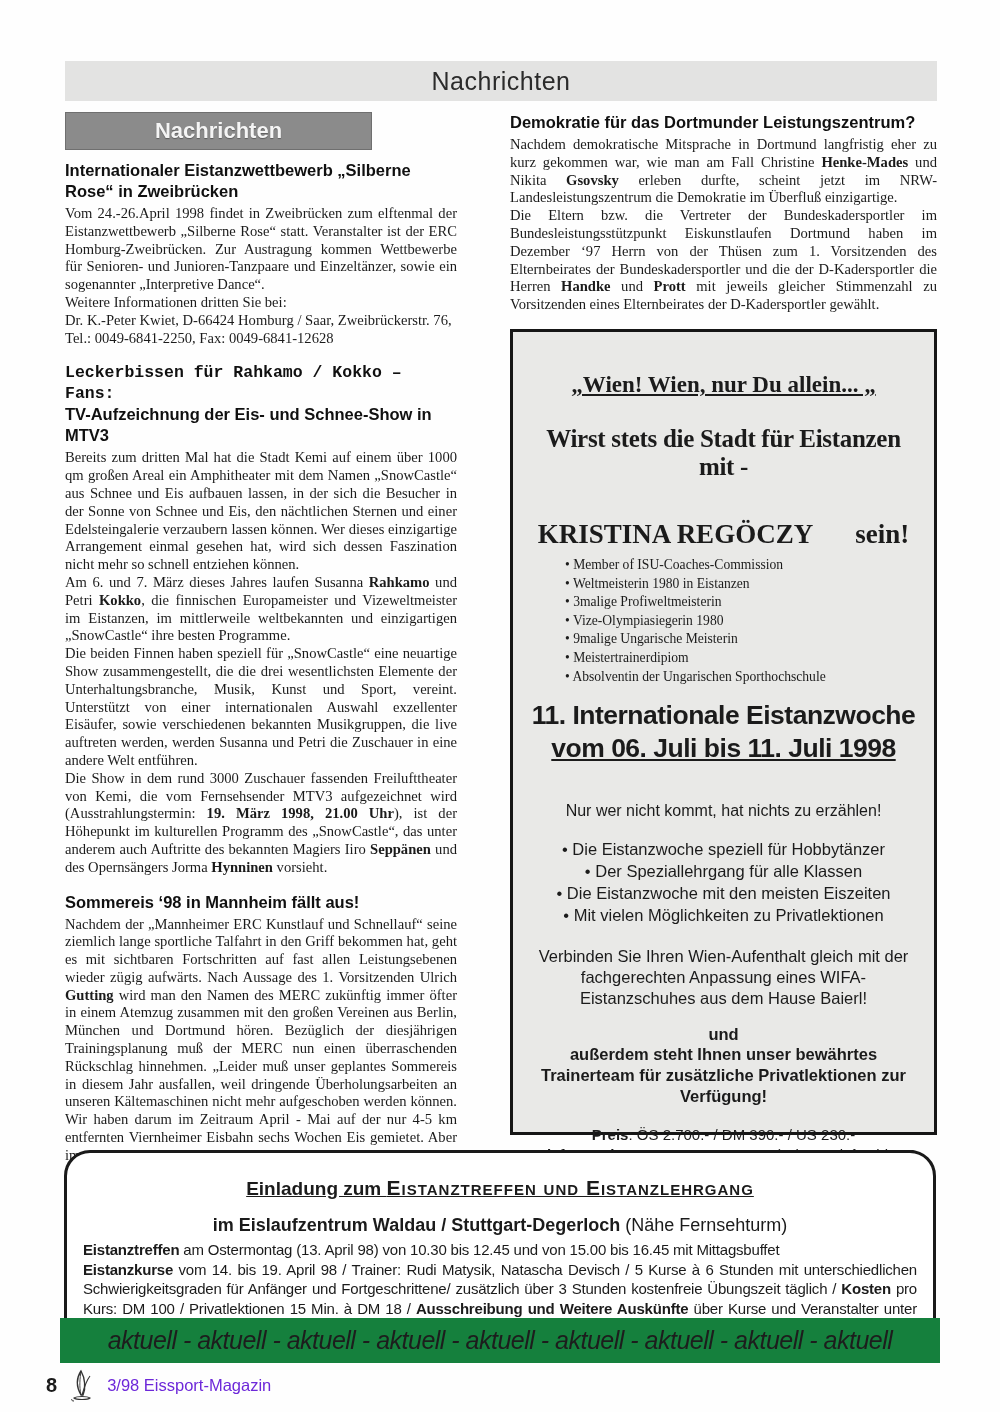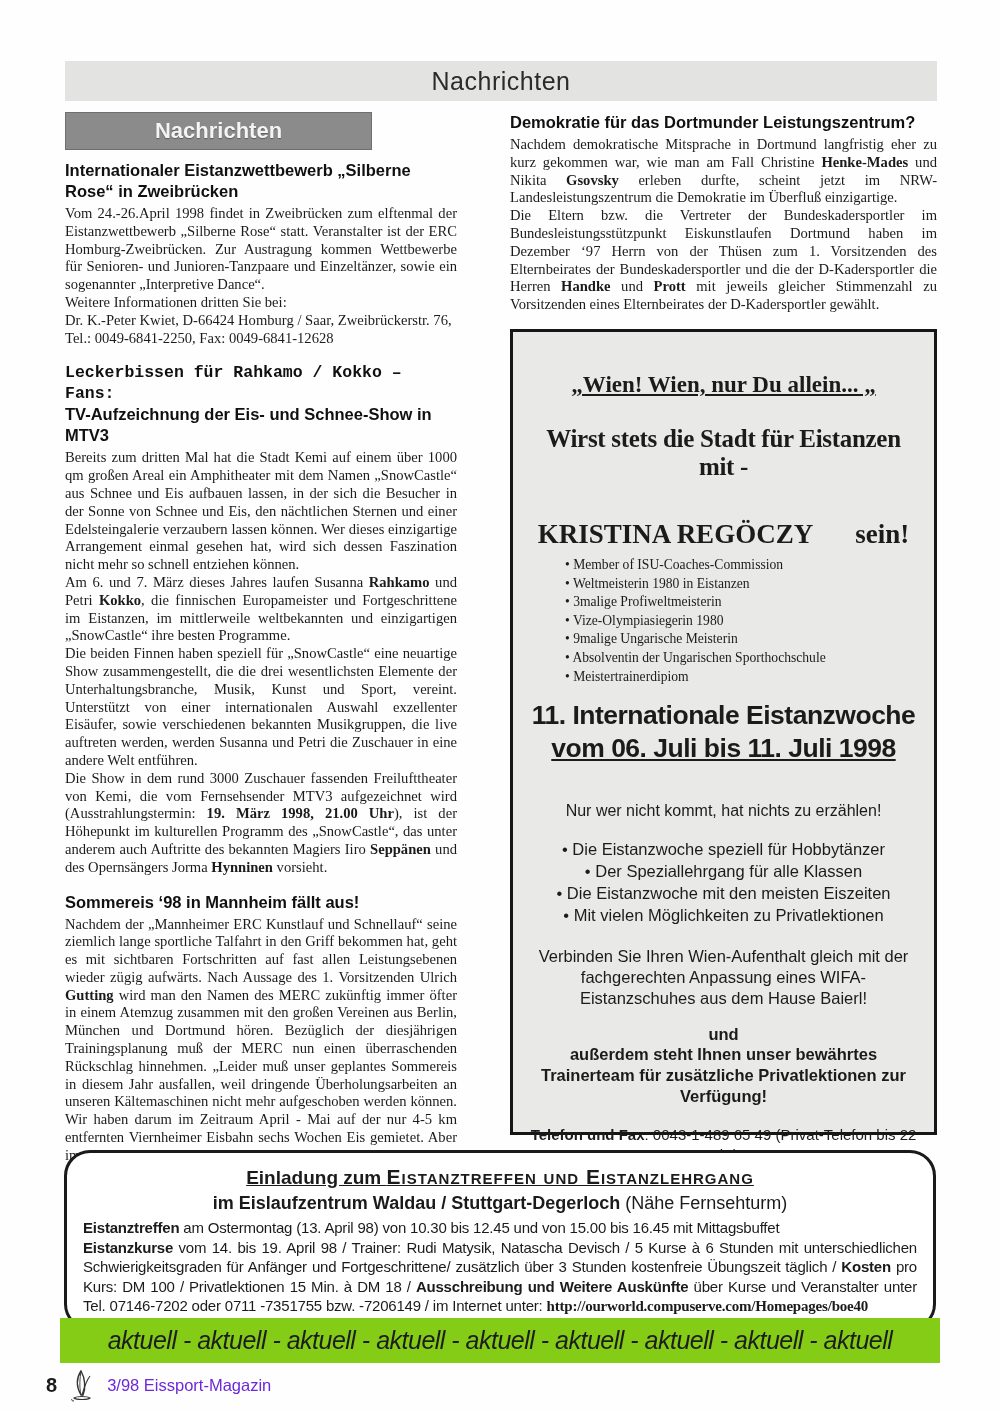--- a/index.html
+++ b/index.html
@@ -46,28 +46,28 @@
   .feat-list .bullet-item{font-family:"Liberation Sans",sans-serif;font-size:16.5px;line-height:22px;}
   .ad-wifa{font-family:"Liberation Sans",sans-serif;font-size:16.5px;line-height:21px;margin:0 0 16px 0;}
   .ad-und{font-family:"Liberation Sans",sans-serif;font-weight:bold;font-size:16.5px;margin:0;}
   .ad-trainer{font-family:"Liberation Sans",sans-serif;font-weight:bold;font-size:16.5px;line-height:21px;margin:0 0 18px 0;}
   .ad-detail{font-family:"Liberation Sans",sans-serif;font-size:15px;line-height:20px;}
 
   
   .invite-box{box-sizing:border-box;position:absolute;top:1150px;left:64px;width:872px;min-height:156px;
               border:3px solid #1a1a1a;border-radius:26px;background:#fff;padding:9px 16px 10px 16px;text-align:center;}
   .invite-title{font-family:"Liberation Sans",sans-serif;font-weight:bold;font-size:19px;line-height:25px;
-                text-decoration:underline;margin:2px;}
+                text-decoration:underline;margin:13px;}
   .invite-title .caps{font-variant:small-caps;font-size:21px;letter-spacing:1px;}
   .invite-sub{font-family:"Liberation Sans",sans-serif;font-size:18px;line-height:23px;margin:0 0 3px 0;}
   .invite-body{font-family:"Liberation Sans",sans-serif;font-size:15px;line-height:19.5px;letter-spacing:-0.2px;
                text-align:justify;margin:0;}
 
   
-  .aktuell{position:absolute;top:1318px;left:60px;width:880px;height:45px;background:#84cc16;
+  .aktuell{position:absolute;top:1318px;left:60px;width:880px;height:45px;background:#15803d;
            display:flex;align-items:center;justify-content:center;}
   .aktuell span{font-family:"Liberation Sans",sans-serif;font-style:italic;font-size:25px;color:#1d1d1d;letter-spacing:-0.5px;}
 
   
   .footer{position:absolute;top:1368px;left:46px;display:flex;align-items:center;gap:10px;}
   .footer .pnum{font-family:"Liberation Sans",sans-serif;font-weight:bold;font-size:20px;}
   .footer .issue{font-family:"Liberation Sans",sans-serif;font-size:16.5px;color:#6d28d9;}
   .logo{width:30px;height:34px;}
 </style>
 </head>
@@ -92,21 +92,21 @@
         <p class="body-p">Vom 24.-26.April 1998 findet in Zweibrücken zum elftenmal der Eistanzwettbewerb „Silberne Rose“ statt. Veranstalter ist der ERC Homburg-Zweibrücken. Zur Austragung kommen Wettbewerbe für Senioren- und Junioren-Tanzpaare und Einzeltänzer, sowie ein sogenannter „Interpretive Dance“.</p>
         <p class="body-line">Weitere Informationen dritten Sie bei:</p>
         <p class="body-line">Dr. K.-Peter Kwiet, D-66424 Homburg / Saar, Zweibrückerstr. 76,</p>
         <p class="body-line">Tel.: 0049-6841-2250, Fax: 0049-6841-12628</p>
       </div>
 
       <div class="art">
         <p class="art-title" style="margin-bottom:0;font-family:Liberation Mono, monospace;">Leckerbissen für Rahkamo / Kokko – Fans:</p>
         <p class="art-title">TV-Aufzeichnung der Eis- und Schnee-Show in MTV3</p>
         <p class="body-p">Bereits zum dritten Mal hat die Stadt Kemi auf einem über 1000 qm großen Areal ein Amphitheater mit dem Namen „SnowCastle“ aus Schnee und Eis aufbauen lassen, in der sich die Besucher in der Sonne von Schnee und Eis, den nächtlichen Sternen und einer Edelsteingalerie verzaubern lassen können. Wer dieses einzigartige Arrangement einmal gesehen hat, wird sich dessen Faszination nicht mehr so schnell entziehen können.</p>
-        <p class="body-p"><span>Am 6. und 7. März dieses Jahres laufen Susanna </span><span class="bd">Rahkamo</span><span> und Petri </span><span class="bd">Kokko</span><span>, die finnischen Europameister und Fortgeschrittene im Eistanzen, im mittlerweile weltbekannten und einzigartigen „SnowCastle“ ihre besten Programme.</span></p>
+        <p class="body-p"><span>Am 6. und 7. März dieses Jahres laufen Susanna </span><span class="bd">Rahkamo</span><span> und Petri </span><span class="bd">Kokko</span><span>, die finnischen Europameister und Vizeweltmeister im Eistanzen, im mittlerweile weltbekannten und einzigartigen „SnowCastle“ ihre besten Programme.</span></p>
         <p class="body-p">Die beiden Finnen haben speziell für „SnowCastle“ eine neuartige Show zusammengestellt, die die drei wesentlichsten Elemente der Unterhaltungsbranche, Musik, Kunst und Sport, vereint. Unterstützt von einer internationalen Auswahl exzellenter Eisäufer, sowie verschiedenen bekannten Musikgruppen, die live auftreten werden, werden Susanna und Petri die Zuschauer in eine andere Welt entführen.</p>
         <p class="body-p"><span>Die Show in dem rund 3000 Zuschauer fassenden Freilufttheater von Kemi, die vom Fernsehsender MTV3 aufgezeichnet wird (Ausstrahlungstermin: </span><span class="bd">19. März 1998, 21.00 Uhr</span><span>), ist der Höhepunkt im kulturellen Programm des „SnowCastle“, das unter anderem auch Auftritte des bekannten Magiers Iiro </span><span class="bd">Seppänen</span><span> und des Opernsängers Jorma </span><span class="bd">Hynninen</span><span> vorsieht.</span></p>
       </div>
 
       <div class="art">
         <p class="art-title">Sommereis ‘98 in Mannheim fällt aus!</p>
         <p class="body-p"><span>Nachdem der „Mannheimer ERC Kunstlauf und Schnellauf“ seine ziemlich lange sportliche Talfahrt in den Griff bekommen hat, geht es mit sichtbaren Fortschritten auf fast allen Leistungsebenen wieder zügig aufwärts. Nach Aussage des 1. Vorsitzenden Ulrich </span><span class="bd">Gutting</span><span> wird man den Namen des MERC zukünftig immer öfter in einem Atemzug zusammen mit den großen Vereinen aus Berlin, München und Dortmund hören. Bezüglich der diesjährigen Trainingsplanung muß der MERC nun einen überraschenden Rückschlag hinnehmen. „Leider muß unser geplantes Sommereis in diesem Jahr ausfallen, weil dringende Überholungsarbeiten an unseren Kältemaschinen nicht mehr aufgeschoben werden können. Wir haben darum im Zeitraum April - Mai auf der nur 4-5 km entfernten Viernheimer Eisbahn sechs Wochen Eis gemietet. Aber im nächsten Jahr werden wir sicher wieder Sommereis anbieten können“.</span></p>
       </div>
 
     </div>
@@ -122,36 +122,37 @@
       <div class="ad-box">
         <p class="ad-headline">„Wien! Wien, nur Du allein... „</p>
         <p class="ad-subheadline">Wirst stets die Stadt für Eistanzen mit -</p>
         <p class="ad-coach"><span>KRISTINA REGÖCZY</span><span class="gap"></span><span>sein!</span></p>
         <div class="cred-list">
             <div class="bullet-item">• Member of ISU-Coaches-Commission</div>
             <div class="bullet-item">• Weltmeisterin 1980 in Eistanzen</div>
             <div class="bullet-item">• 3malige Profiweltmeisterin</div>
             <div class="bullet-item">• Vize-Olympiasiegerin 1980</div>
             <div class="bullet-item">• 9malige Ungarische Meisterin</div>
+            <div class="bullet-item">• Meistertrainerdipiom</div>
             <div class="bullet-item">• Absolventin der Ungarischen Sporthochschule</div>
-            <div class="bullet-item">• Meistertrainerdipiom</div>
           </div>
         <p class="ad-event1">11. Internationale Eistanzwoche</p>
         <p class="ad-event2">vom 06. Juli bis 11. Juli 1998</p>
         <p class="ad-slogan">Nur wer nicht kommt, hat nichts zu erzählen!</p>
         <div class="feat-list">
             <div class="bullet-item">• Die Eistanzwoche speziell für Hobbytänzer</div>
             <div class="bullet-item">• Der Speziallehrgang für alle Klassen</div>
             <div class="bullet-item">• Die Eistanzwoche mit den meisten Eiszeiten</div>
             <div class="bullet-item">• Mit vielen Möglichkeiten zu Privatlektionen</div>
           </div>
         <p class="ad-wifa">Verbinden Sie Ihren Wien-Aufenthalt gleich mit der fachgerechten Anpassung eines WIFA-Eistanzschuhes aus dem Hause Baierl!</p>
         <p class="ad-und">und</p>
         <p class="ad-trainer">außerdem steht Ihnen unser bewährtes Trainerteam für zusätzliche Privatlektionen zur Verfügung!</p>
         <div>
+          <div class="ad-detail"><span class="bd">Preis</span><span>: ÖS 2.700.- / DM 390.- / US 230.-</span></div>
           <div class="ad-detail"><span class="bd">Telefon und Fax</span><span>: 0043-1-489 65 49 (Privat-Telefon bis 22 Uhr)</span></div>
           <div class="ad-detail"><span class="bd">Anschrift</span><span>: Vienna Intern. Ice Skating Club</span></div>
           <div class="ad-detail"><span>c/o Susanna Baierl, Lacknergasse 57, A-1170 Wien</span></div>
           <div class="ad-detail"><span class="bd">Treffpunkt</span><span>: 6.7.1998- 13.00 Uhr</span></div>
           <div class="ad-detail"><span>Halle C der Wiener Stadthalle, A-1150 Wien, Vogelweidplatz 14</span></div>
         </div>
       </div>
 
     </div>
   </div>

